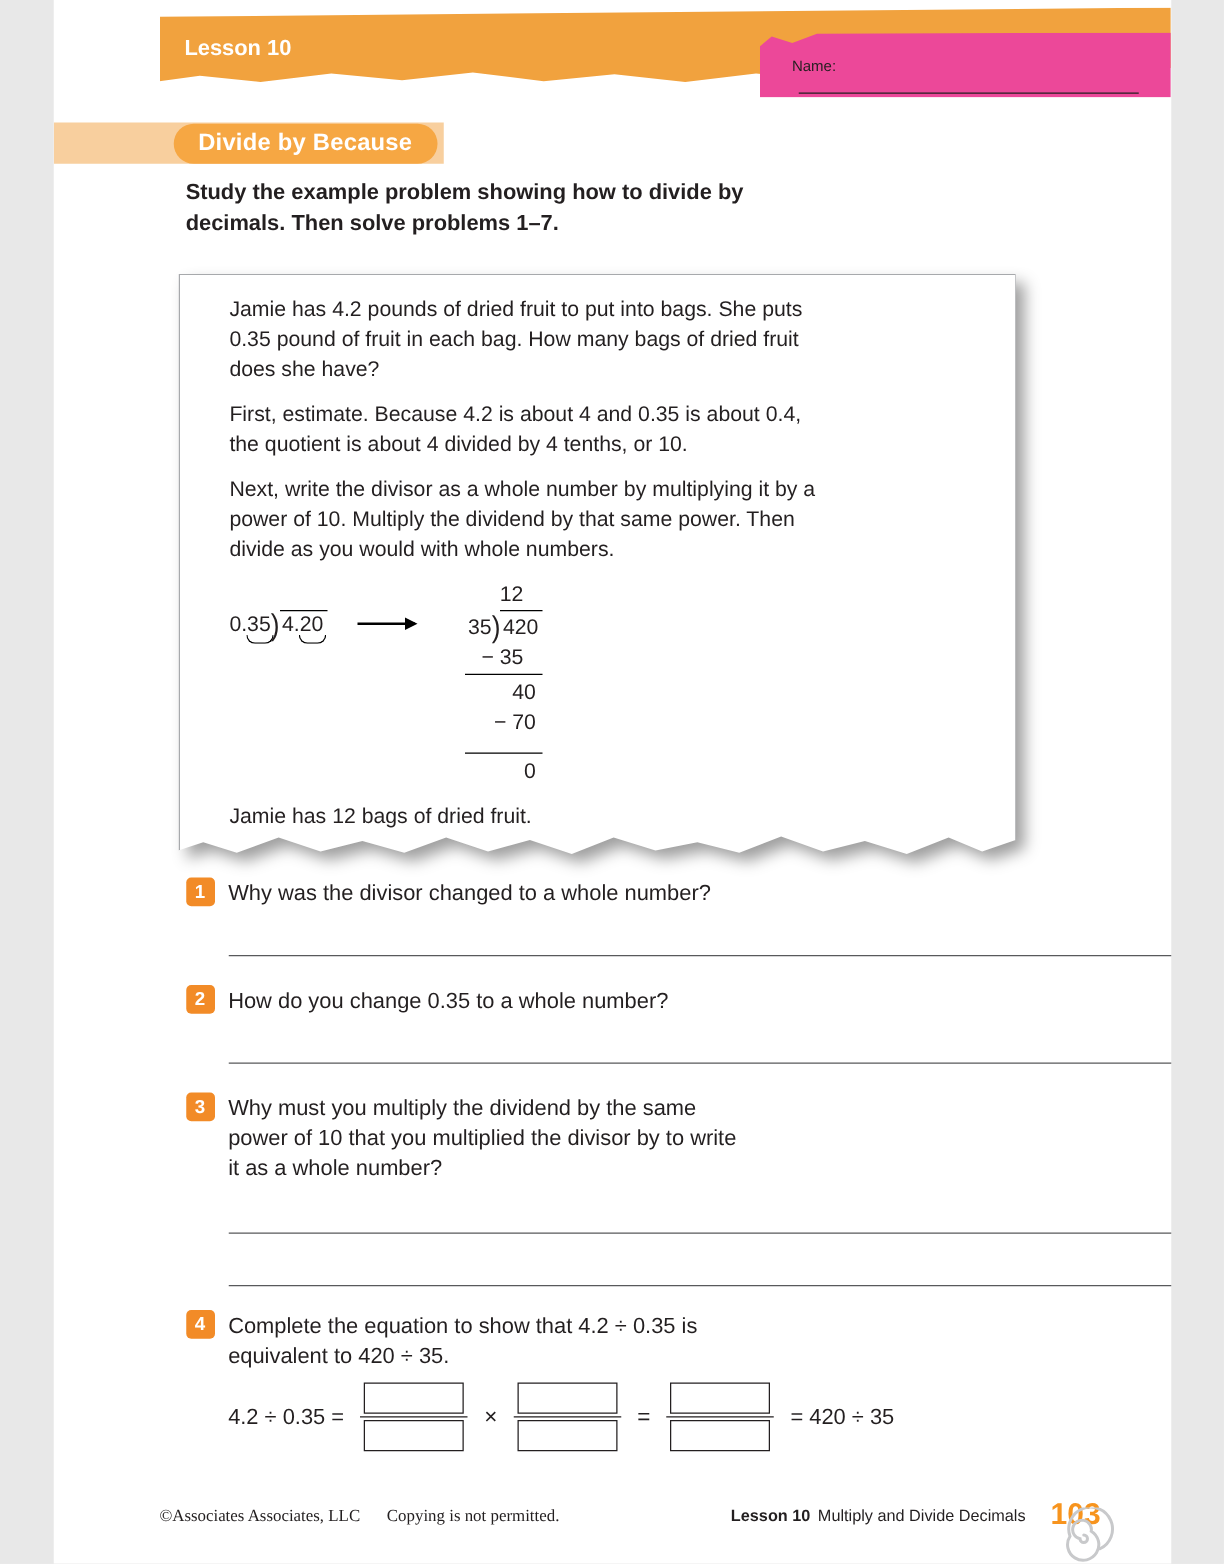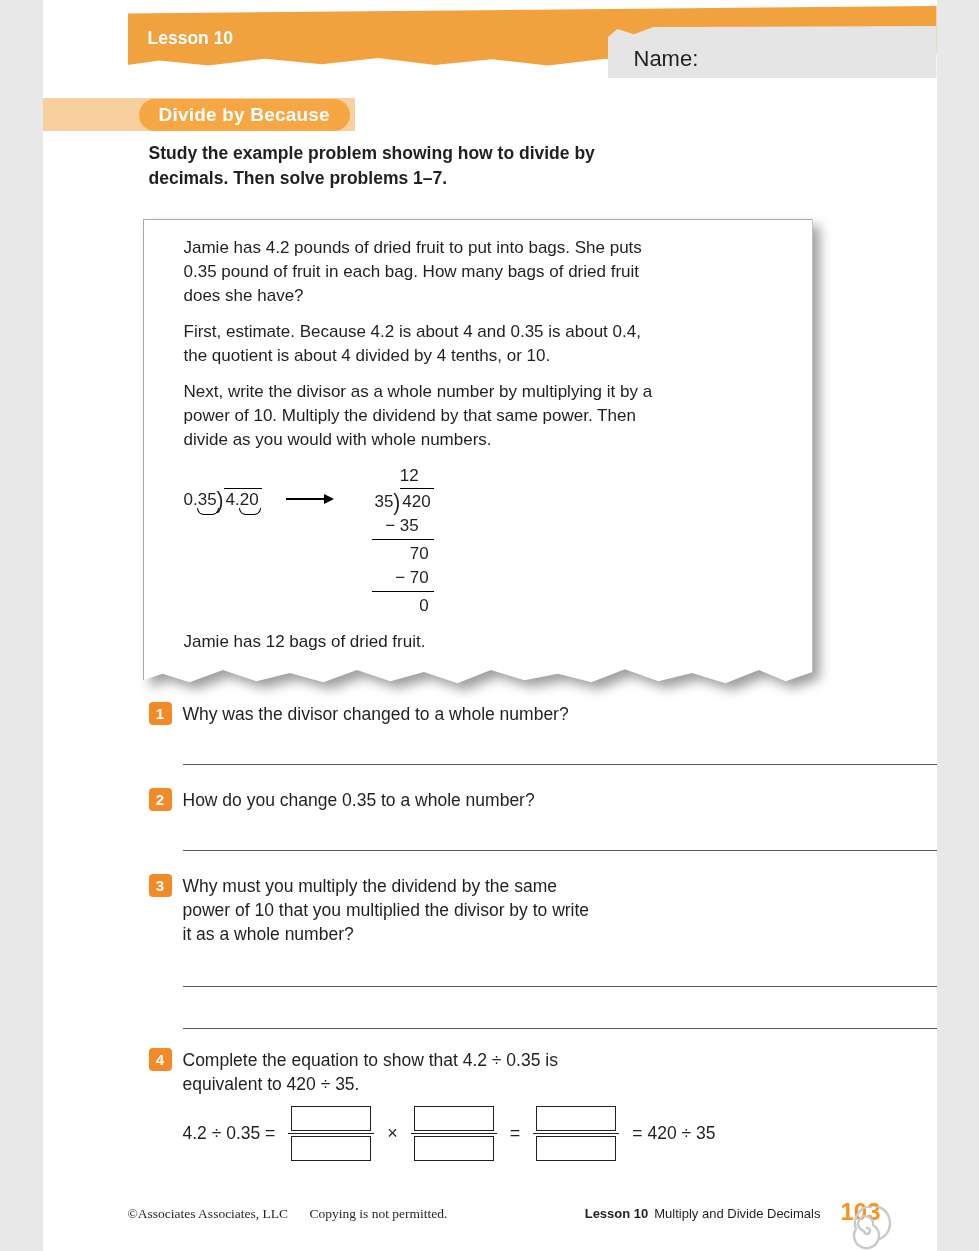--- a/index.html
+++ b/index.html
@@ -11,23 +11,23 @@
   }
 
   
   .banner {
     position:absolute; left:85px; right:0; top:6px; height:62px;
     background:var(--banner);
     clip-path:polygon(0 12%,100% 0%,100% 78%,94% 90%,87% 80%,80% 93%,73% 83%,66% 95%,59% 85%,52% 96%,45% 86%,38% 95%,31% 84%,24% 94%,17% 85%,10% 96%,4% 88%,0 95%);
   }
   .lesson-tag { position:absolute; left:20px; top:22px; color:#fff; font-weight:bold; font-size:17.5px; }
   .name-panel {
-    position:absolute; left:565px; right:0; top:26px; height:52px; background:#e5e5e5;
+    position:absolute; left:565px; right:0; top:26px; height:52px; background:#ec4899;
     clip-path:polygon(0 22%,3% 6%,8% 16%,14% 2%,100% 0,100% 100%,0 100%);
-    padding:20px 16px 0 26px; font-size:22px;
+    padding:20px 16px 0 26px; font-size:12px;
   }
   .name-line { display:inline-block; width:272px; height:15px; border-bottom:1.2px solid #231F20; margin-left:5px; }
 
   
   .title-strip { position:absolute; left:0; top:98px; width:312px; height:33px; background:var(--strip); }
   .title-pill {
     position:absolute; left:96px; top:99px; height:32px; padding:0 20px;
     background:var(--pill); border-radius:16px;
     color:#fff; font-weight:bold; font-size:19px; line-height:32px; letter-spacing:.2px;
   }
@@ -53,21 +53,21 @@
   .arrow { position:relative; width:46px; height:2px; background:#000; margin:34px 40px 0 24px; }
   .arrow::after { content:""; position:absolute; right:-2px; top:-4.5px;
     border-left:10px solid #000; border-top:5.5px solid transparent; border-bottom:5.5px solid transparent; }
 
   .work { font-size:17px; line-height:24px; width:62px; }
   .work > div { text-align:right; }
   .w-q   { padding-right:15px; }
   .w-div { text-align:center; white-space:nowrap; }
   .w-sub1 { padding-right:15px; border-bottom:1.4px solid #000; padding-bottom:1px; margin-bottom:2px; }
   .w-rem1 { padding-right:5px; }
-  .w-sub2 { padding-right:5px; border-bottom:1.4px solid #000; padding-bottom:1px; margin-bottom:2px; }
+  .w-sub2 { padding-right:5px; border-bottom:1.4px solid #000; padding-bottom:12px; margin-bottom:2px; }
   .w-rem2 { padding-right:5px; }
   .example-conclusion { font-size:17px; line-height:24px; margin-top:12px; }
 
   
   .problem { position:absolute; left:106px; width:814px; }
   .p1 { top:702px; } .p2 { top:788px; } .p3 { top:874px; } .p4 { top:1048px; }
   .p-head { display:flex; gap:11px; align-items:flex-start; }
   .badge { flex:0 0 23px; width:23px; height:23px; background:var(--badge); border-radius:4px;
     color:#fff; font-weight:bold; font-size:15px; line-height:23px; text-align:center; }
   .p-text { font-size:17.5px; line-height:24px; padding-top:0; }
@@ -124,21 +124,21 @@
 
       <div class="division-row">
         <div class="ldiv-original">
           <span>0.</span><span class="marc">35</span><span class="ldiv-paren">)</span><span class="ldiv-head"><span>4.</span><span class="marc">20</span></span>
         </div>
         <div class="arrow"></div>
         <div class="work">
           <div class="w-q">12</div>
           <div class="w-div"><span>35</span><span class="ldiv-paren">)</span><span class="ldiv-head">420</span></div>
           <div class="w-sub1">− 35</div>
-          <div class="w-rem1">70</div>
+          <div class="w-rem1">40</div>
           <div class="w-sub2">− 70</div>
           <div class="w-rem2">0</div>
         </div>
       </div>
 
       <p class="example-conclusion">Jamie has 12 bags of dried fruit.</p>
     </div>
   </div>
 
   <div class="problem p1">

